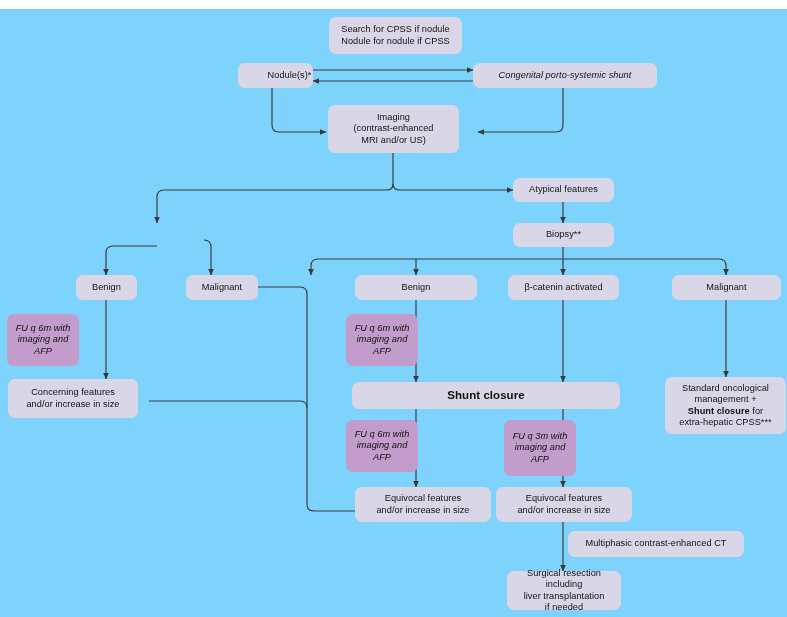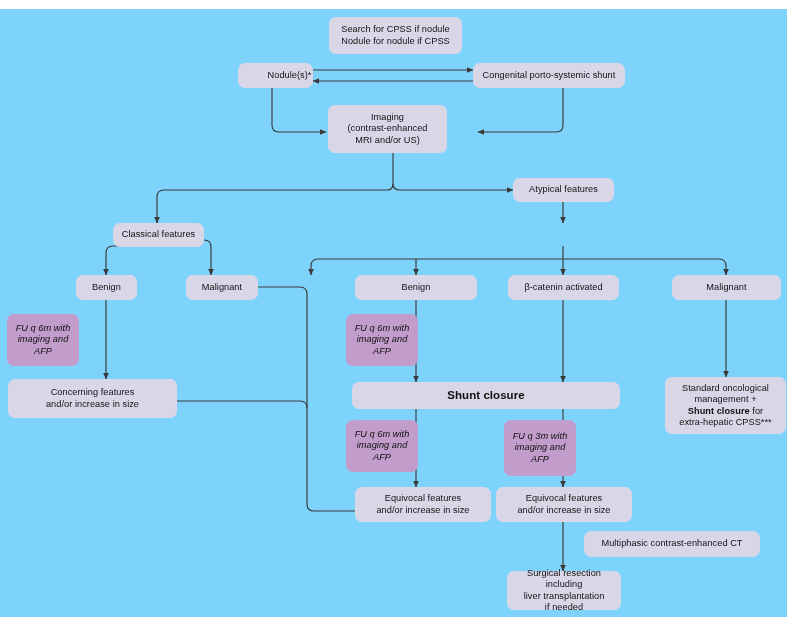--- a/index.html
+++ b/index.html
@@ -108,40 +108,40 @@
     <span>
       <span>Search for CPSS if nodule</span><br>
       <span>Nodule for nodule if CPSS</span>
     </span>
   </div>
 
   <div class="node" style="left:238px; top:54px; width:75px; height:25px;padding-left:32px;">
     <span>Nodule(s)*</span>
   </div>
 
-  <div class="node" style="left:473px; top:54px; width:152px; height:25px;">
+  <div class="node" style="left:473px; top:54px; width:184px; height:25px;font-style:italic;">
     <span>Congenital porto-systemic shunt</span>
   </div>
 
-  <div class="node" style="left:328px; top:96px; width:119px; height:48px;">
+  <div class="node" style="left:328px; top:96px; width:131px; height:48px;">
     <span>
       <span>Imaging</span><br>
       <span>(contrast-enhanced</span><br>
       <span>MRI and/or US)</span>
     </span>
   </div>
 
   <div class="node" style="left:513px; top:169px; width:101px; height:24px;">
     <span>Atypical features</span>
   </div>
 
-  <div class="node" style="left:113px; top:214px; width:91px; height:24px;">
-    <span>Classical features</span>
-  </div>
-
+
+  <div class="node" style="left:513px; top:214px; width:101px; height:24px;">
+    <span>Biopsy**</span>
+  </div>
 
   <div class="node" style="left:76px; top:266px; width:61px; height:25px;">
     <span>Benign</span>
   </div>
 
   <div class="node" style="left:186px; top:266px; width:72px; height:25px;">
     <span>Malignant</span>
   </div>
 
   <div class="node" style="left:355px; top:266px; width:122px; height:25px;">
@@ -165,21 +165,21 @@
   </div>
 
   <div class="node purple" style="left:346px; top:305px; width:72px; height:52px;">
     <span>
       <span>FU q 6m with</span><br>
       <span>imaging and</span><br>
       <span>AFP</span>
     </span>
   </div>
 
-  <div class="node" style="left:8px; top:370px; width:169px; height:39px;">
+  <div class="node" style="left:8px; top:370px; width:130px; height:39px;">
     <span>
       <span>Concerning features</span><br>
       <span>and/or increase in size</span>
     </span>
   </div>
 
   <div class="node bold" style="left:352px; top:373px; width:268px; height:27px;">
     <span>Shunt closure</span>
   </div>
 
@@ -215,21 +215,21 @@
     </span>
   </div>
 
   <div class="node" style="left:496px; top:478px; width:136px; height:35px;">
     <span>
       <span>Equivocal features</span><br>
       <span>and/or increase in size</span>
     </span>
   </div>
 
-  <div class="node" style="left:584px; top:522px; width:176px; height:26px;">
+  <div class="node" style="left:568px; top:522px; width:176px; height:26px;">
     <span>Multiphasic contrast-enhanced CT</span>
   </div>
 
   <div class="node" style="left:507px; top:562px; width:114px; height:39px;">
     <span>
       <span>Surgical resection</span><br>
       <span>including</span><br>
       <span>liver transplantation</span><br>
       <span>if needed</span>
     </span>

